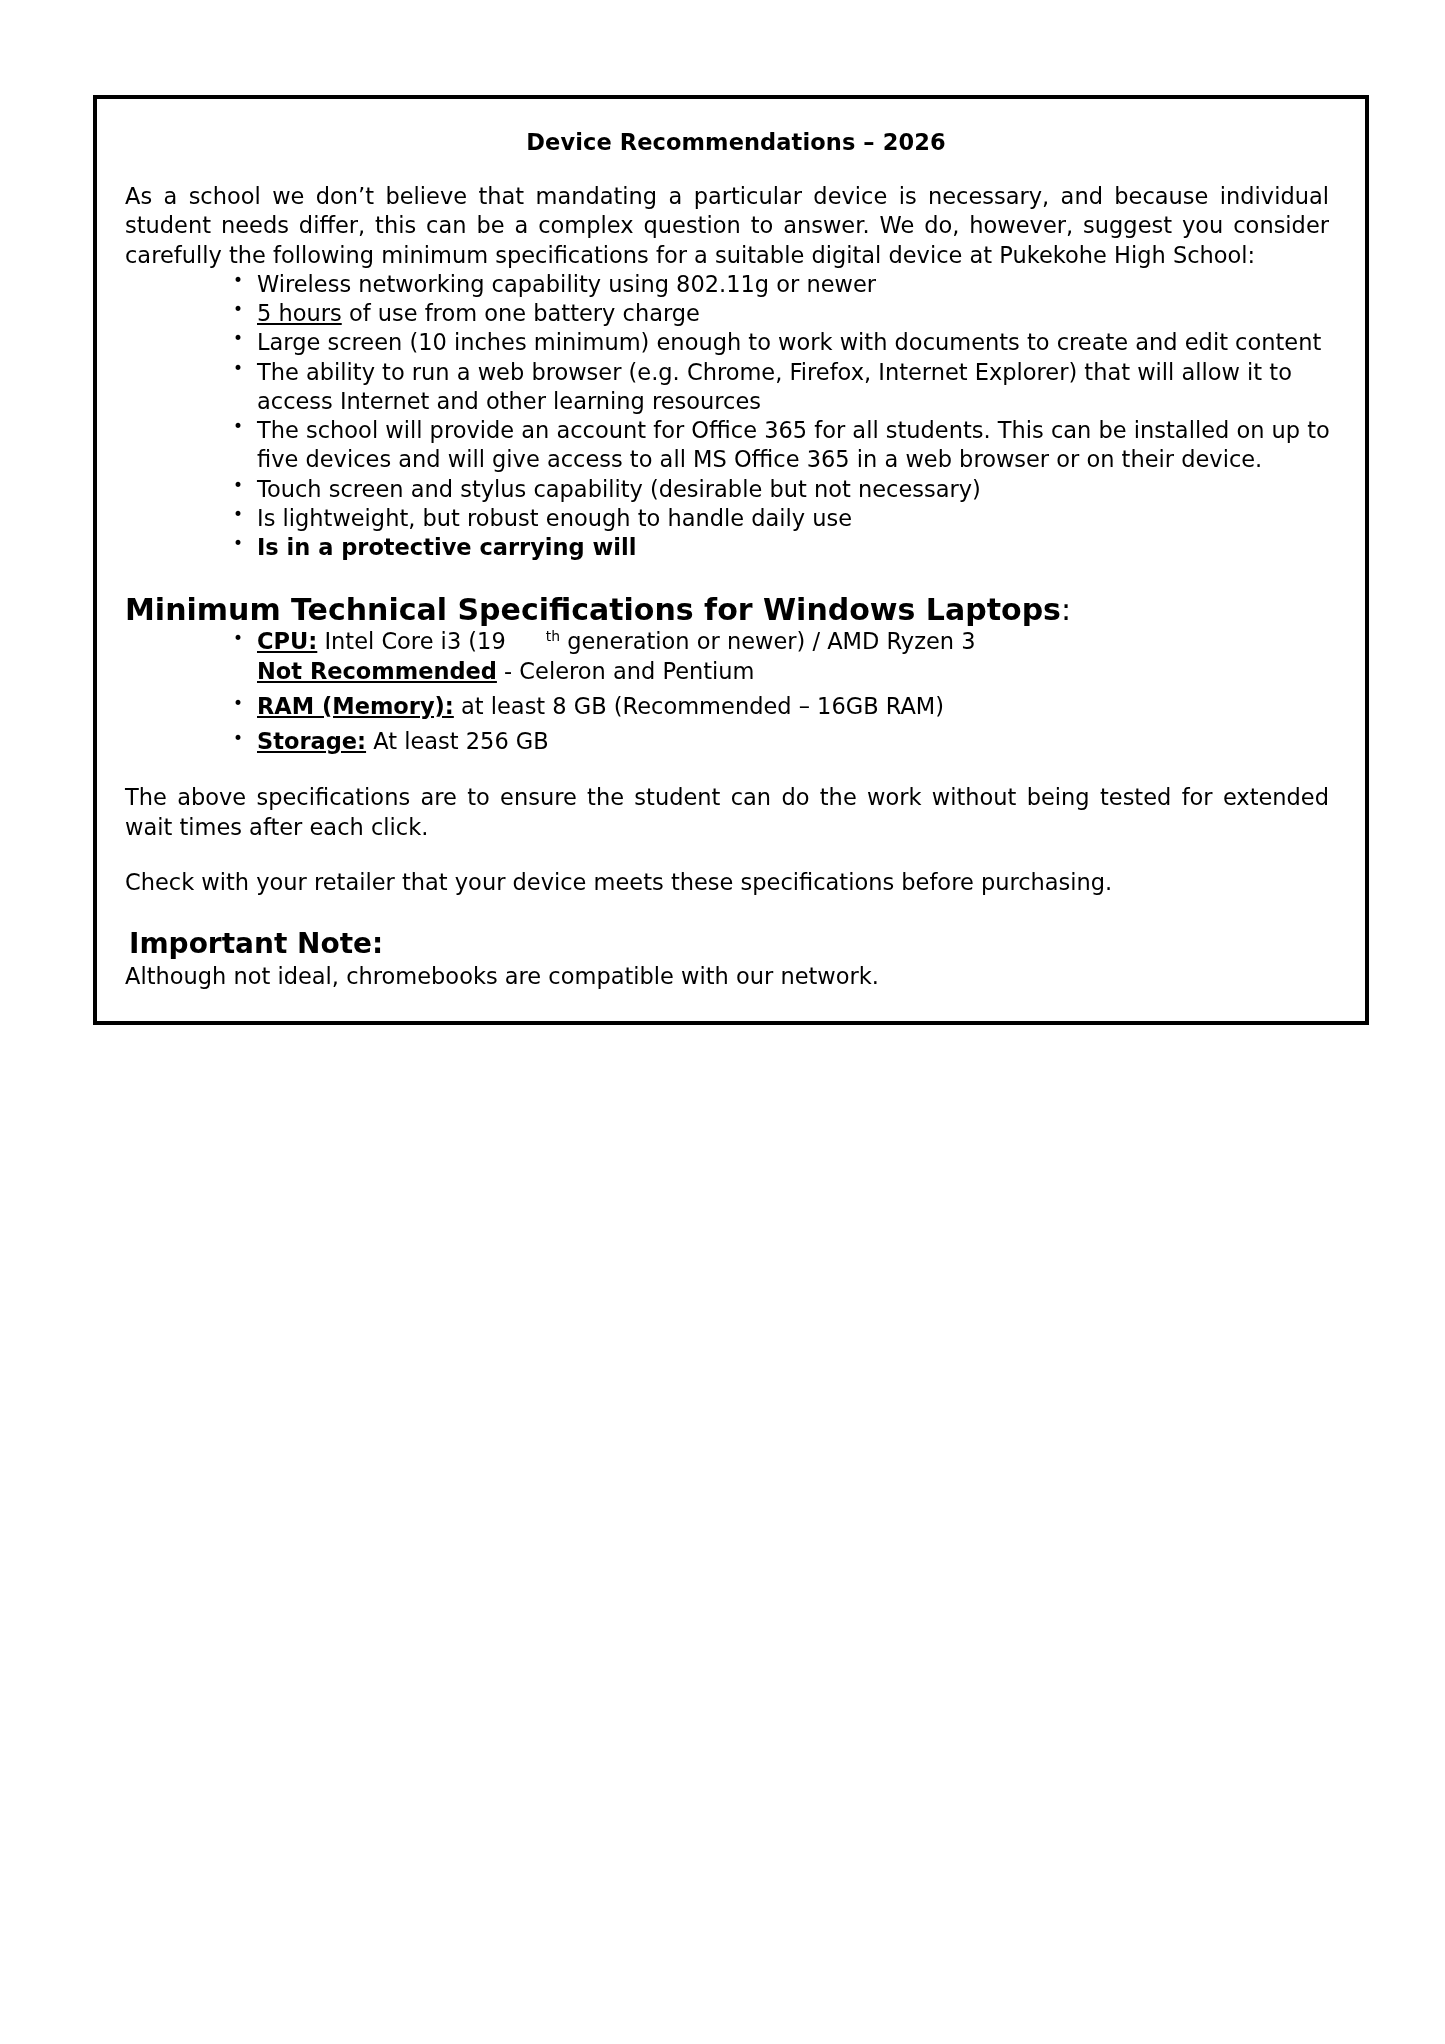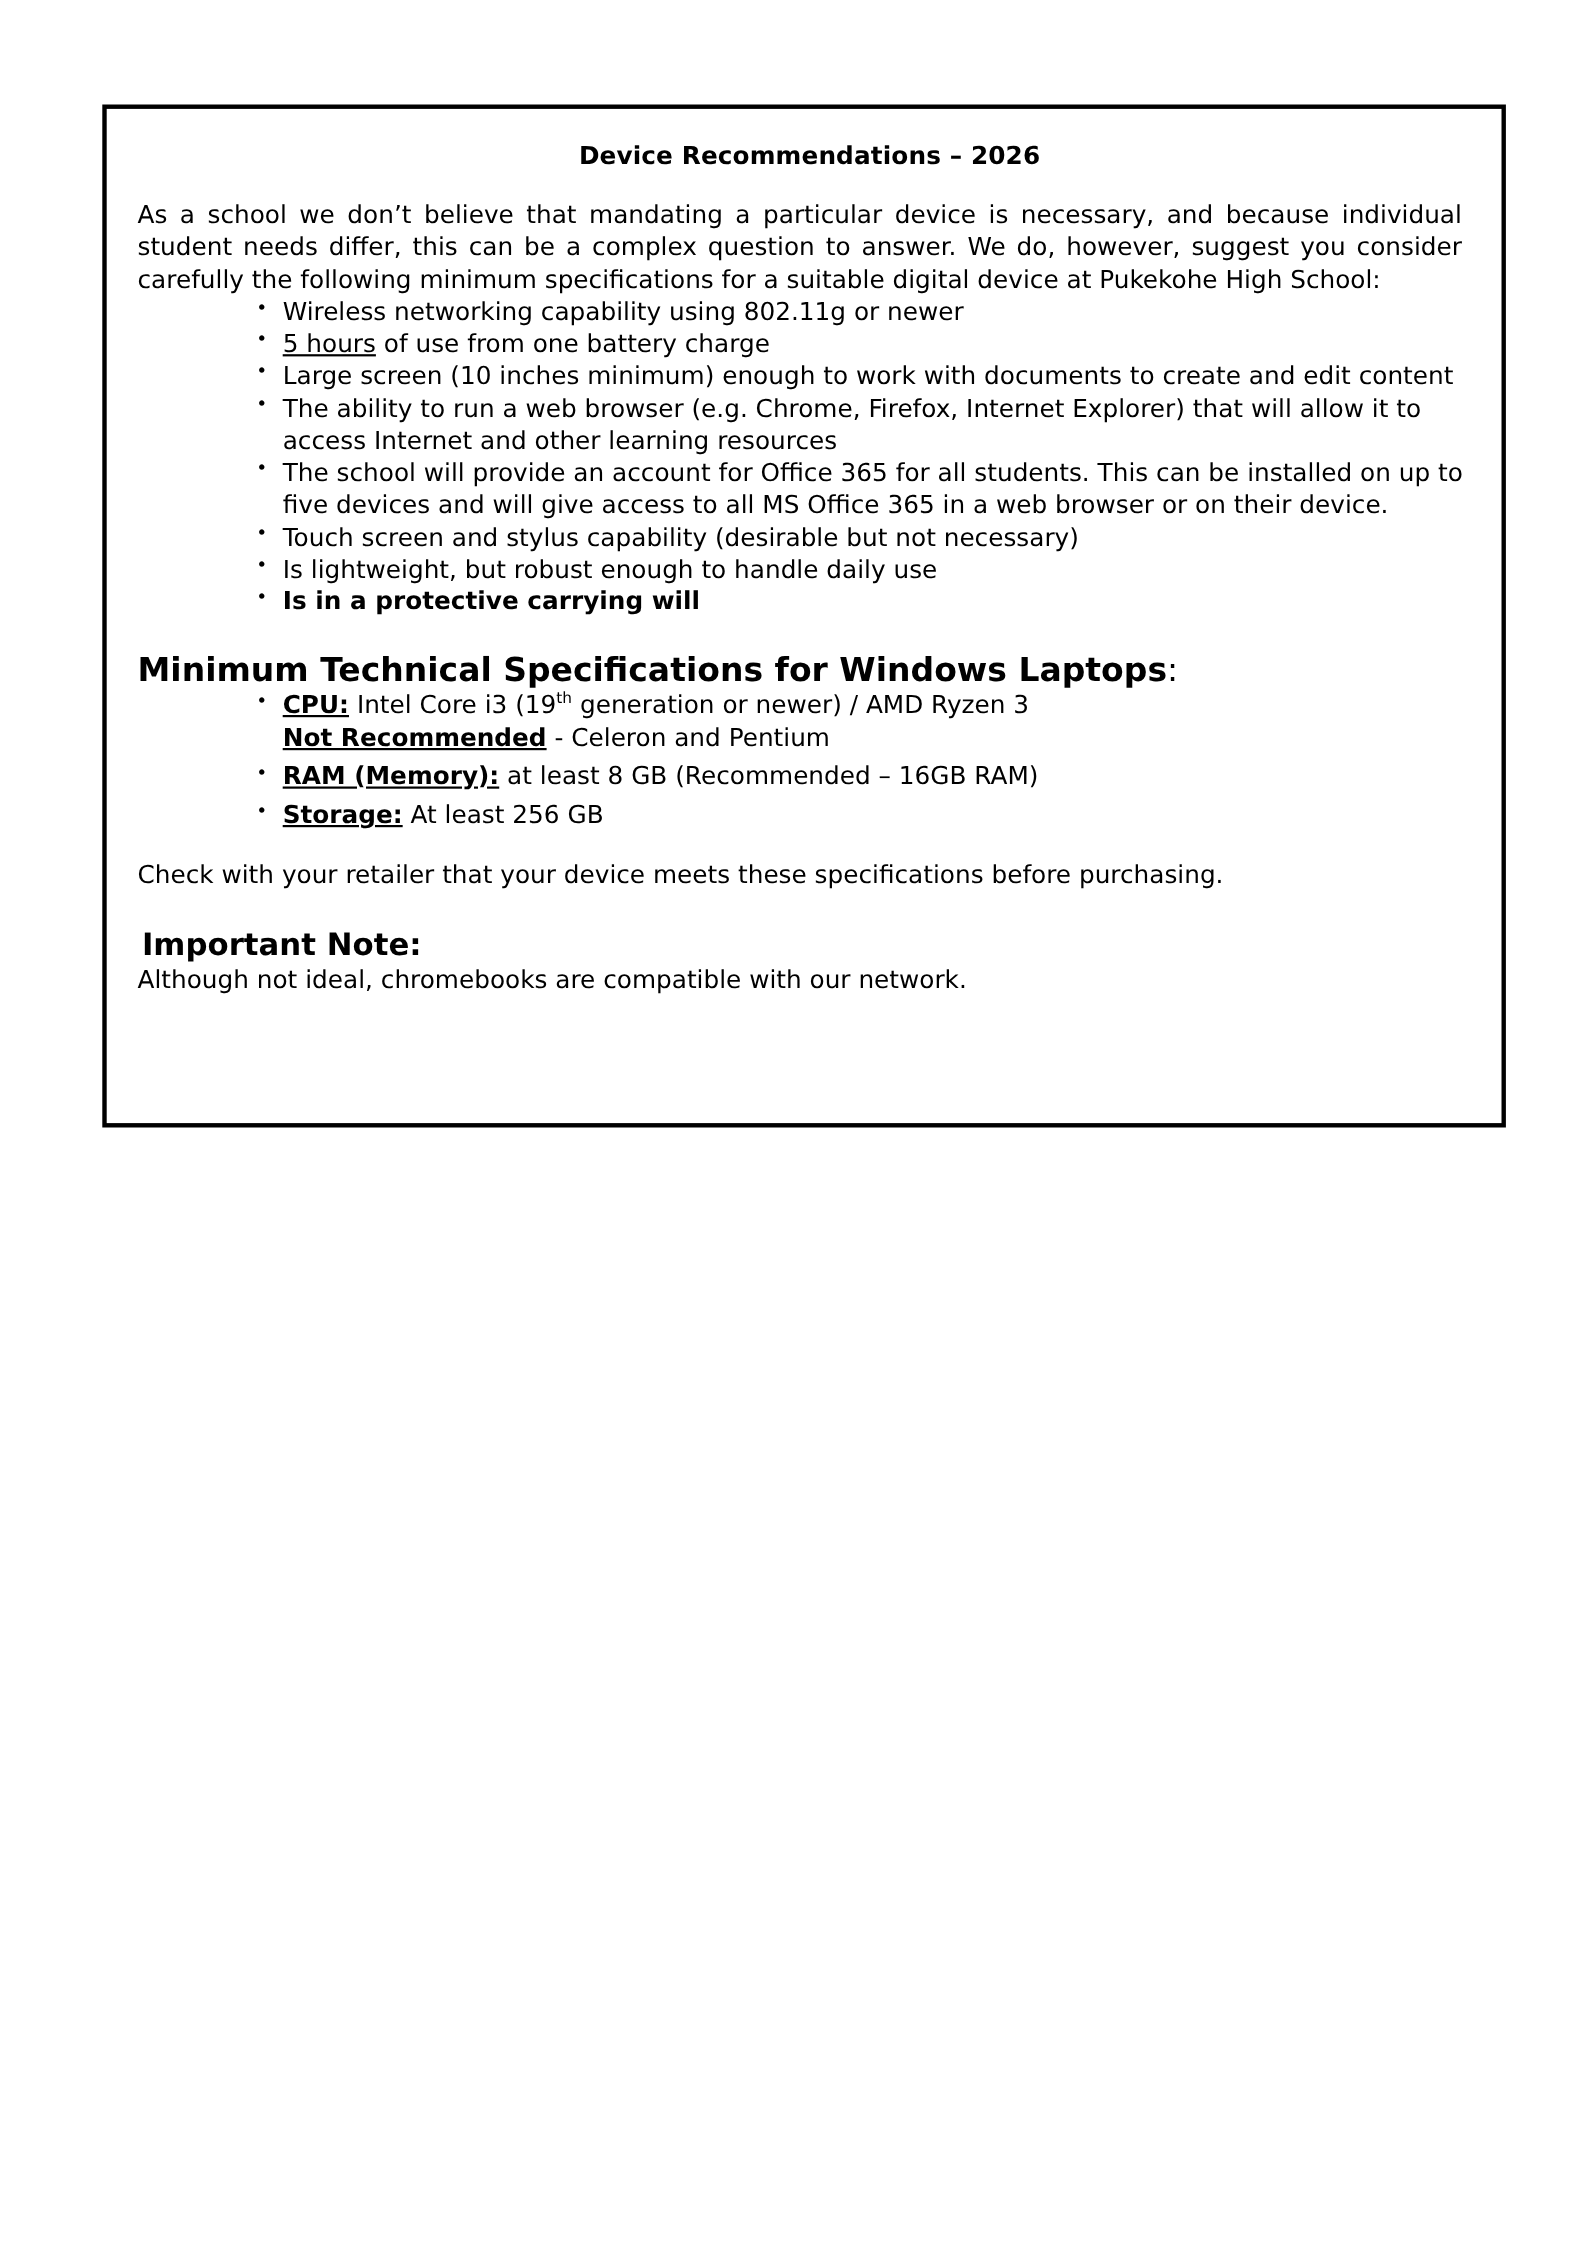--- a/index.html
+++ b/index.html
@@ -83,20 +83,21 @@
   .subline {
     display: block;
   }
   b { font-weight: bold; }
   u { text-decoration: underline; }
   .bu { font-weight: bold; text-decoration: underline; }
   sup {
     font-size: 0.62em;
     vertical-align: super;
     line-height: 0;
+    margin-left: 40px;
   }
   .section-head {
     font-size: 30px;
     font-weight: bold;
     margin: 30px 0 0 0;
   }
   .section-head .plain { font-weight: normal; }
   .note-head {
     font-size: 28px;
     font-weight: bold;
@@ -169,20 +170,21 @@
         <li>
           <span class="bu">RAM (Memory):</span><span> at least 8 GB (Recommended – 16GB RAM)</span>
         </li>
 
         <li>
           <span class="bu">Storage:</span><span> At least 256 GB</span>
         </li>
 
       </ul>
 
+      <p class="para">The above specifications are to ensure the student can do the work without being tested for extended wait times after each click.</p>
 
       <p class="para tight">Check with your retailer that your device meets these specifications before purchasing.</p>
 
       <p class="note-head">Important Note:</p>
       <p class="note-body">Although not ideal, chromebooks are compatible with our network.</p>
 
     </div>
   </div>
 
 </div>

